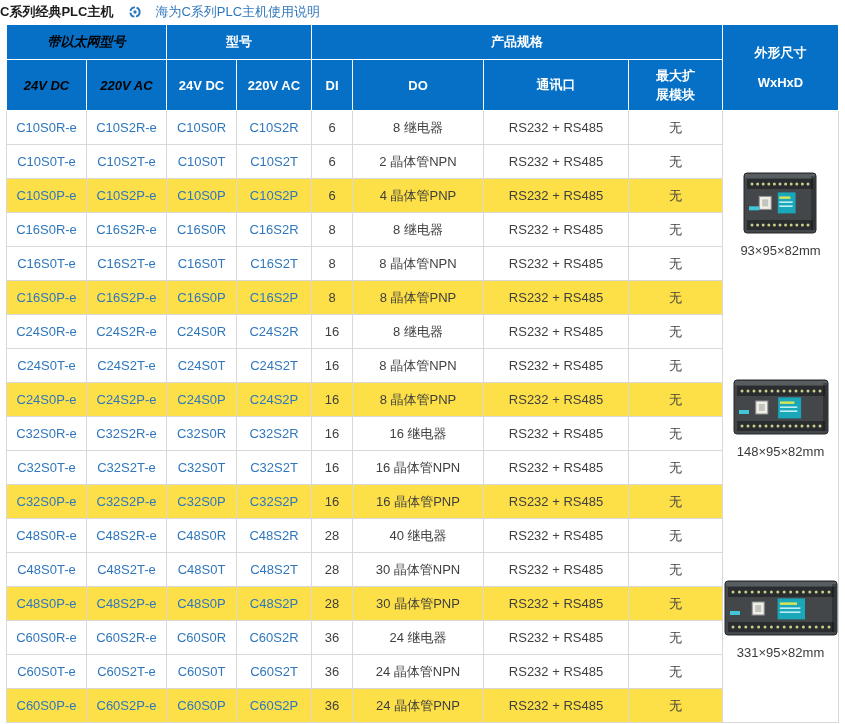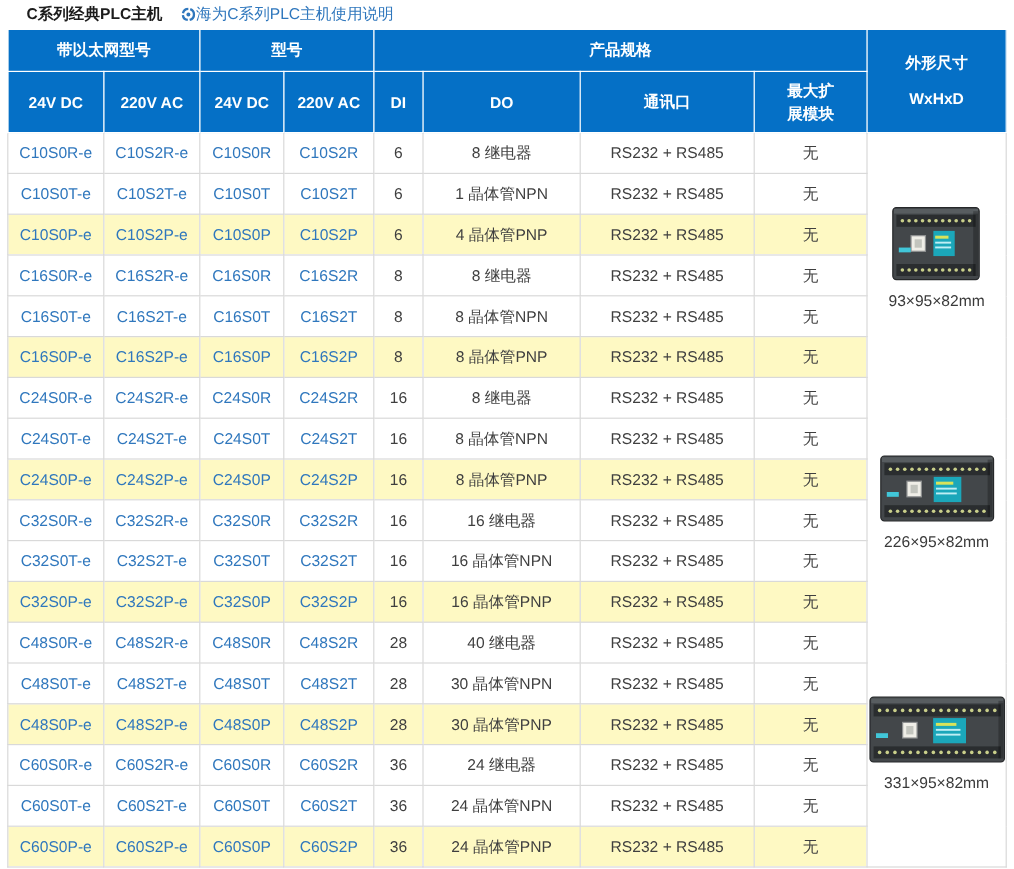--- a/index.html
+++ b/index.html
@@ -2,42 +2,42 @@
 <html><head>
 <meta charset="utf-8">
 <style>
   html,body{margin:0;padding:0;}
   body{
     width:845px;height:724px;background:#ffffff;overflow:hidden;
     font-family:"Liberation Sans","DejaVu Sans",sans-serif;
     -webkit-font-smoothing:antialiased;
   }
   
-  .titlebar{display:flex;align-items:center;padding:4px 0 2px 22px;height:16px;}
+  .titlebar{display:flex;align-items:center;padding:4px 0 2px 0;height:16px;}
   .page-title{font-size:13px;font-weight:bold;color:#1c1c1c;}
   .doc-link{margin-left:16px;font-size:13px;color:#2f77bd;text-decoration:none;
-            display:inline-flex;align-items:center;gap:0;cursor:pointer;}
+            display:inline-flex;align-items:center;gap:14px;cursor:pointer;}
   .gear-ic{width:12px;height:12px;display:inline-block;}
   
   table.spec{border-collapse:collapse;table-layout:fixed;width:832px;margin-left:6px;margin-top:2px;}
   thead th{
     background:#0570c6;color:#ffffff;font-size:13px;font-weight:bold;
     border:1px solid #ffffff;padding:0;text-align:center;vertical-align:middle;
   }
   thead tr.h-row1 th{height:34px;}
   thead tr.h-row2 th{height:50px;}
-  thead th.accent{color:#ffffff;}
+  thead th.accent{color:#000000;font-style:italic;}
   thead th .two-line{display:block;line-height:19px;}
   thead th.dim-head .two-line{line-height:30px;}
   tbody td{
     border:1px solid #d9d9d9;background:#ffffff;
     font-size:13px;color:#3f3f3f;text-align:center;vertical-align:middle;
     height:33px;padding:0;overflow:hidden;
   }
-  tbody tr.shade td{background:#fef9c3;}
+  tbody tr.shade td{background:#fde047;}
   a.model-link{color:#2f77bd;text-decoration:none;font-size:13px;cursor:pointer;}
   td.product-cell{background:#ffffff !important;padding:0;vertical-align:top;}
   .product-col{height:608px;display:flex;flex-direction:column;justify-content:space-around;align-items:center;}
   .product{display:flex;flex-direction:column;align-items:center;}
   .dim-caption{font-size:13px;color:#3a3a3a;margin-top:7px;text-align:center;}
 </style>
 </head>
 <body>
 
 <div class="titlebar">
@@ -176,21 +176,21 @@
                 <circle cx="87.0" cy="49" r="1.5" fill="#c9cf8a"></circle>
     <rect x="22.8" y="24.0" width="12" height="13" fill="#efeee7" stroke="#8f9192"></rect>
     <rect x="25.8" y="27.0" width="6" height="7" fill="#c2c4bd"></rect>
     <rect x="45.1" y="20.4" width="23.0" height="21" fill="#1ba7ba"></rect>
     <rect x="47.0" y="24.4" width="14.4" height="2.5" fill="#d8e35a"></rect>
     <rect x="47.0" y="29.4" width="17.3" height="1.6" fill="#bfeef4"></rect>
     <rect x="47.0" y="33.4" width="17.3" height="1.6" fill="#bfeef4"></rect>
     <rect x="6" y="33.0" width="10" height="4" fill="#41c6d8"></rect>
     <rect x="90" y="6" width="4" height="48" fill="rgba(0,0,0,0.25)"></rect>
   </svg>
-              <div class="dim-caption">226×95×82mm</div>
+              <div class="dim-caption">148×95×82mm</div>
             </div>
             <div class="product">
               <svg width="114" height="60" viewBox="0 0 114 60">
     <rect x="1" y="3" width="112" height="54" rx="3" fill="#43474a" stroke="#26282a"></rect>
     <rect x="2" y="4" width="110" height="4" fill="#585d60"></rect>
     <rect x="4" y="9" width="106" height="10" fill="#2a2d2f"></rect>
     <rect x="4" y="44" width="106" height="10" fill="#2a2d2f"></rect>
     <circle cx="9.0" cy="14" r="1.5" fill="#c9cf8a"></circle>
                 <circle cx="9.0" cy="49" r="1.5" fill="#c9cf8a"></circle>
                 <circle cx="15.4" cy="14" r="1.5" fill="#c9cf8a"></circle>
@@ -236,21 +236,21 @@
             </div>
           </div>
         </td>
       </tr>
       <tr>
         <td><a class="model-link">C10S0T-e</a></td>
         <td><a class="model-link">C10S2T-e</a></td>
         <td><a class="model-link">C10S0T</a></td>
         <td><a class="model-link">C10S2T</a></td>
         <td>6</td>
-        <td>1 晶体管NPN</td>
+        <td>2 晶体管NPN</td>
         <td>RS232 + RS485</td>
         <td>无</td>
       </tr>
       <tr class="shade">
         <td><a class="model-link">C10S0P-e</a></td>
         <td><a class="model-link">C10S2P-e</a></td>
         <td><a class="model-link">C10S0P</a></td>
         <td><a class="model-link">C10S2P</a></td>
         <td>6</td>
         <td>4 晶体管PNP</td>

